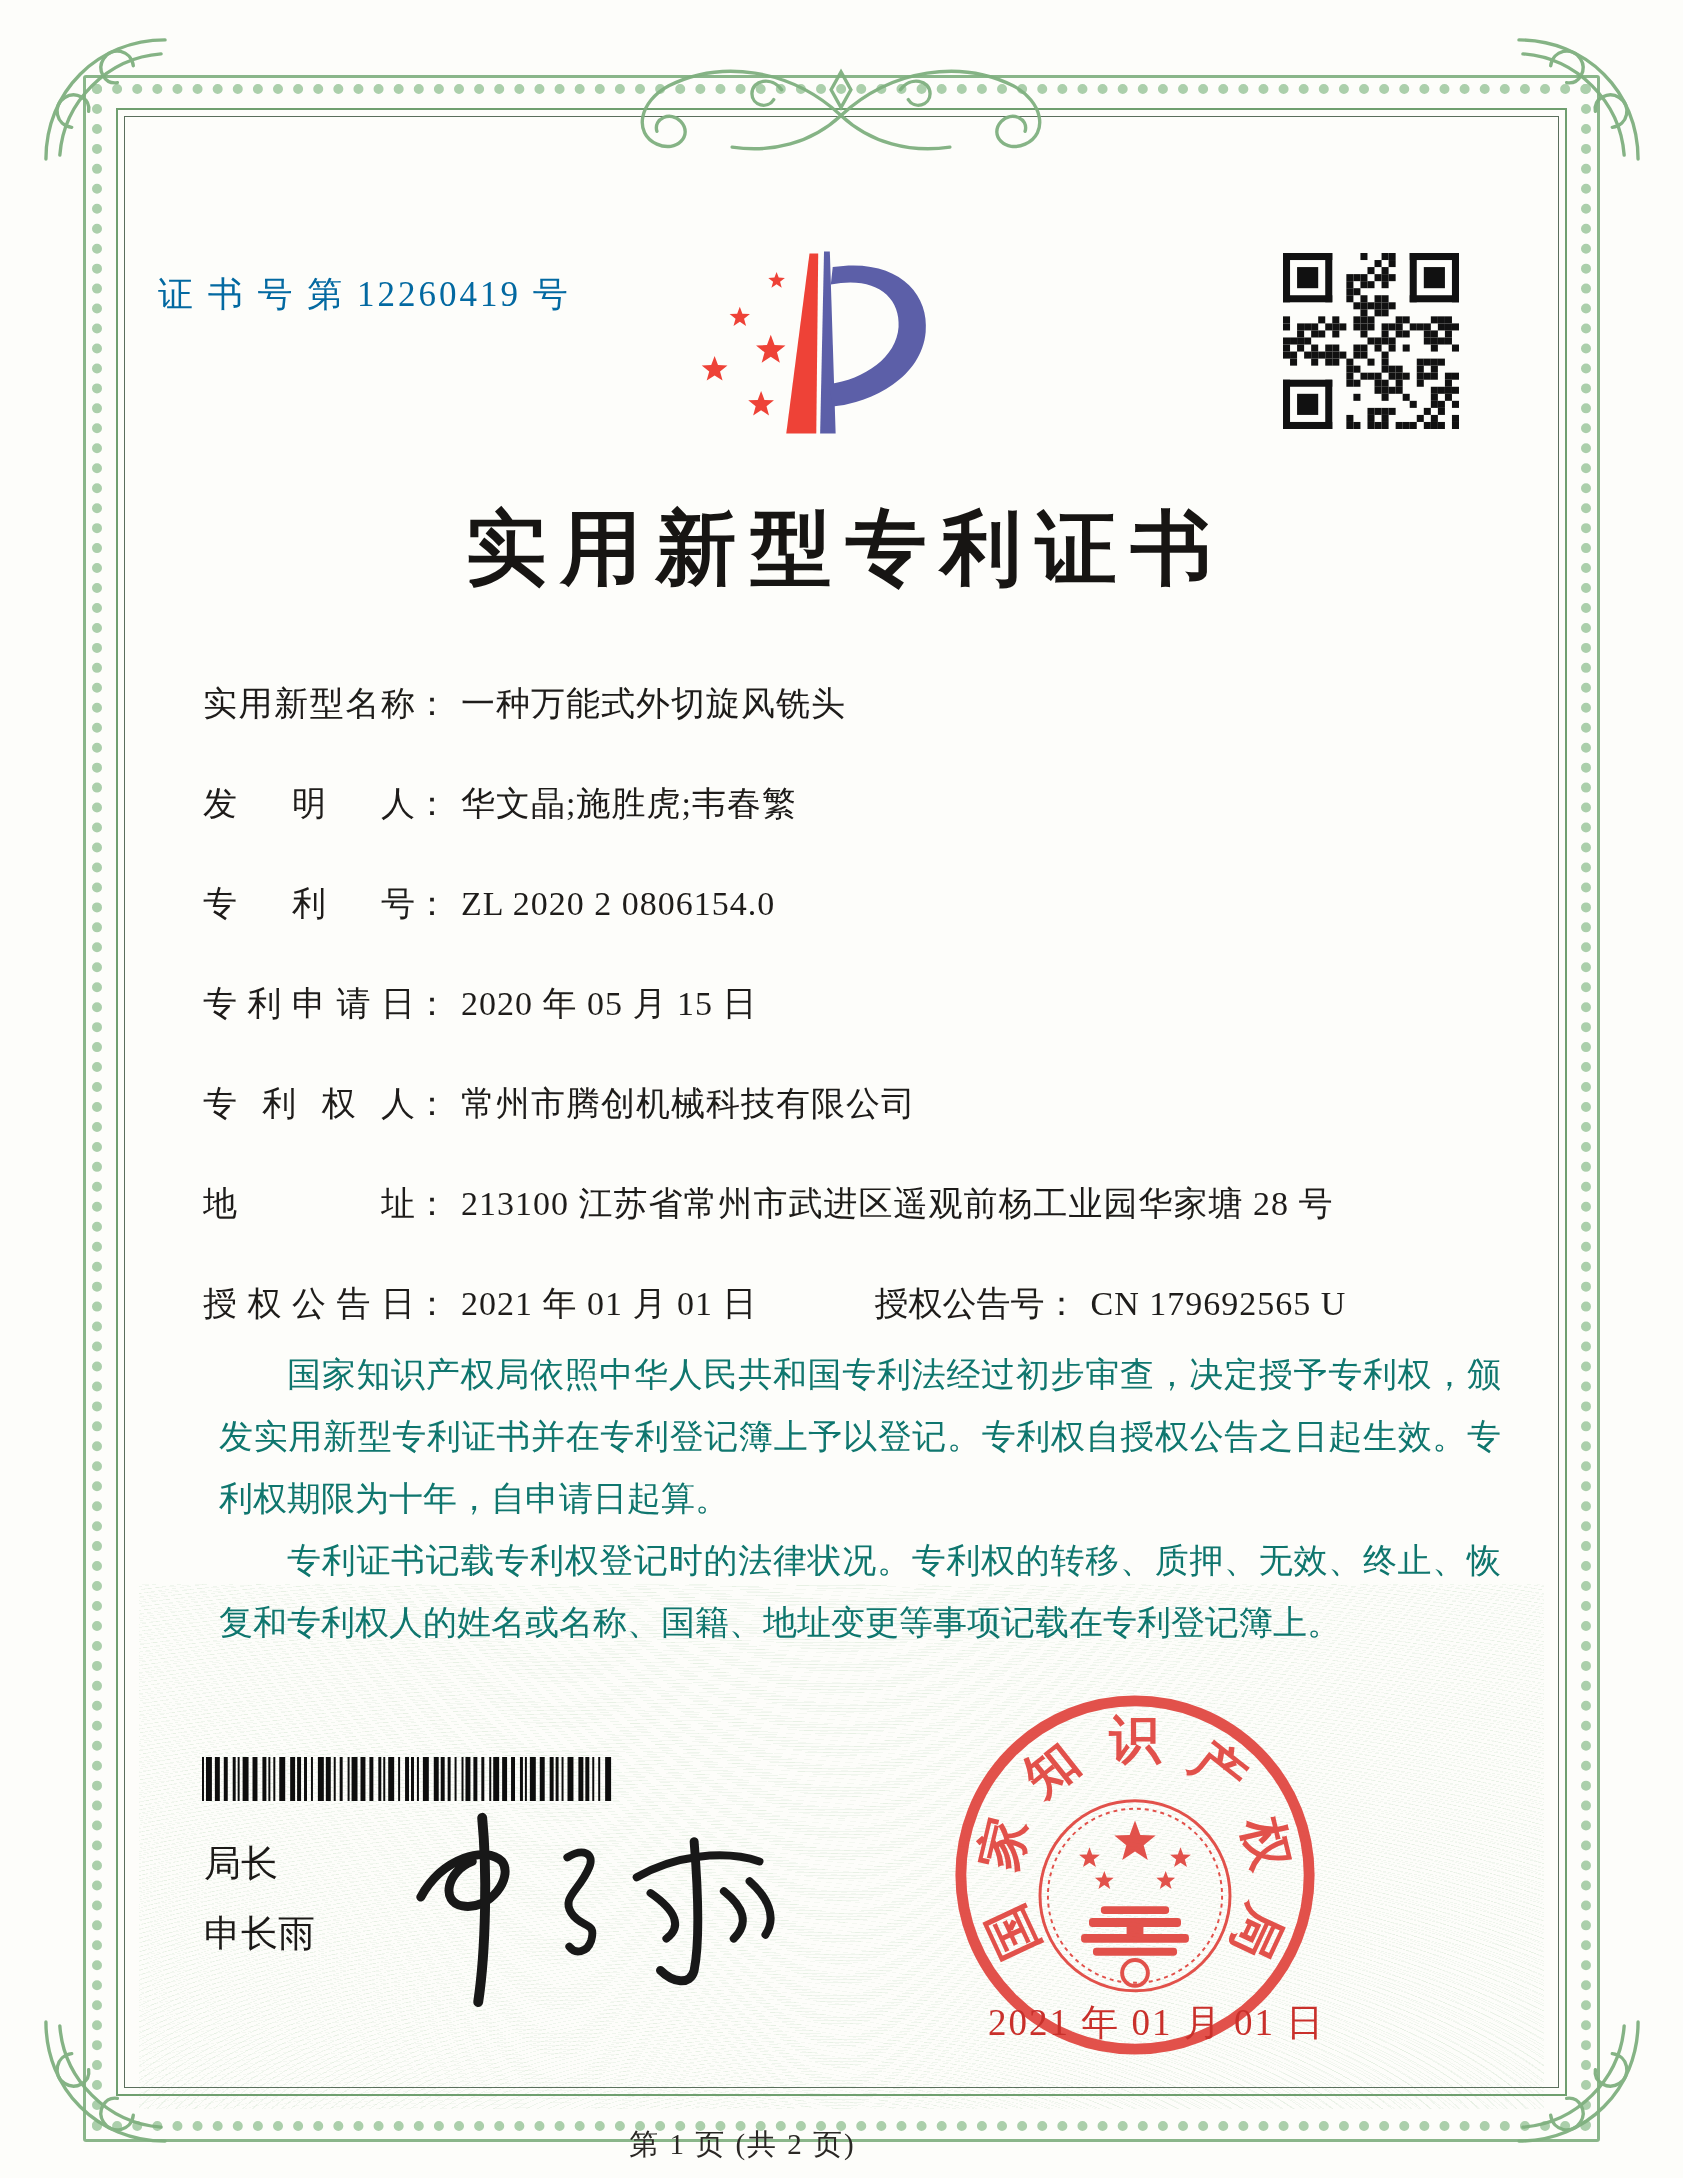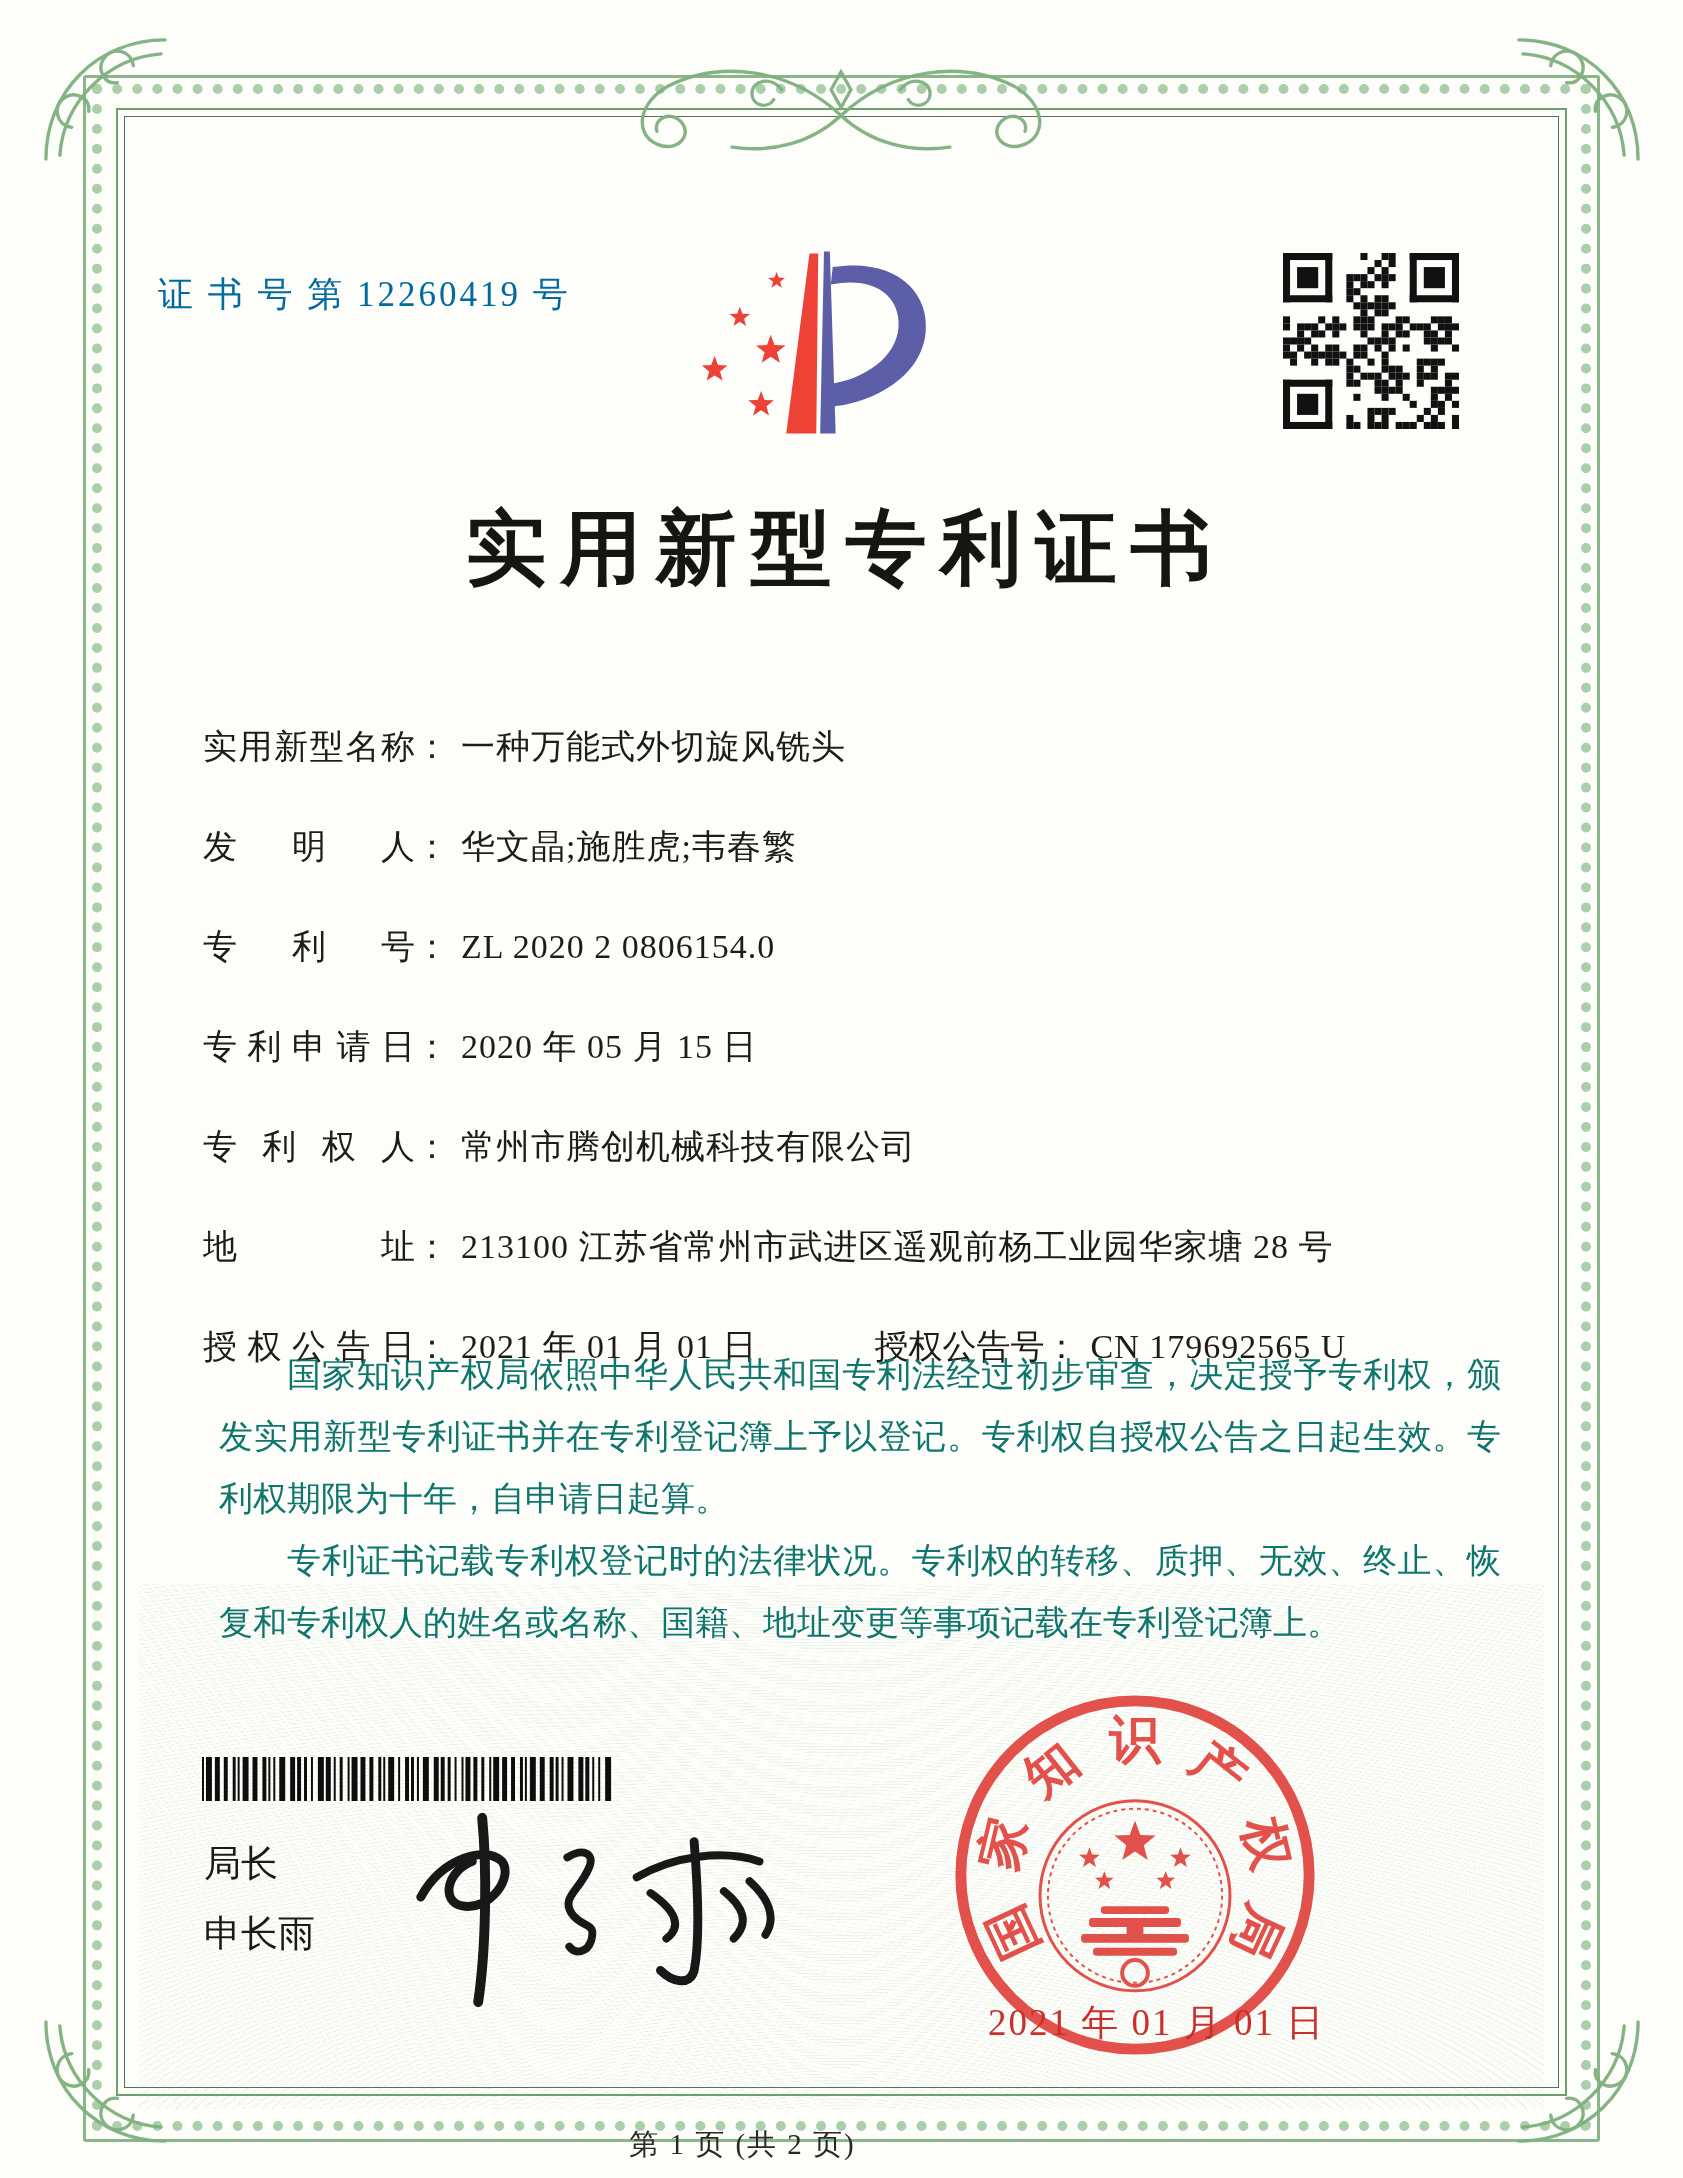--- a/index.html
+++ b/index.html
@@ -25,21 +25,21 @@
   }
   
   #cert-no{left:158px;top:255px;font-size:35px;letter-spacing:3px;color:#0369a1;margin-top:16px;}
   #logo{left:661px;top:238px;width:297px;height:213px;}
   #qr{left:1283px;top:253px;width:176px;height:176px;}
   #doc-title{
     left:4px;width:1683px;top:495px;text-align:center;
     font-size:81px;font-weight:700;letter-spacing:14px;color:#171513;
   }
   
-  #fields{left:203px;top:681px;width:1287px;display:flex;flex-direction:column;gap:54px;margin-top:43px;}
+  #fields{left:203px;top:681px;width:1287px;display:flex;flex-direction:column;gap:54px;}
   .frow{font-size:34px;white-space:nowrap;display:flex;align-items:baseline;}
   .flabel{display:inline-block;width:212px;text-align:justify;text-align-last:justify;}
   .fcolon{display:inline-block;margin-right:12px;}
   .fvalue{letter-spacing:1px;}
   .fpair2{margin-left:117px;display:flex;align-items:baseline;}
   .fpair2 .flabel{width:auto;text-align:center;text-align-last:auto;}
   
   #paras{left:203px;top:1344px;width:1282px;font-size:34px;line-height:62px;color:#0f766e;margin-left:16px;}
   #paras p{margin:0;text-indent:2em;text-align:justify;}
   

